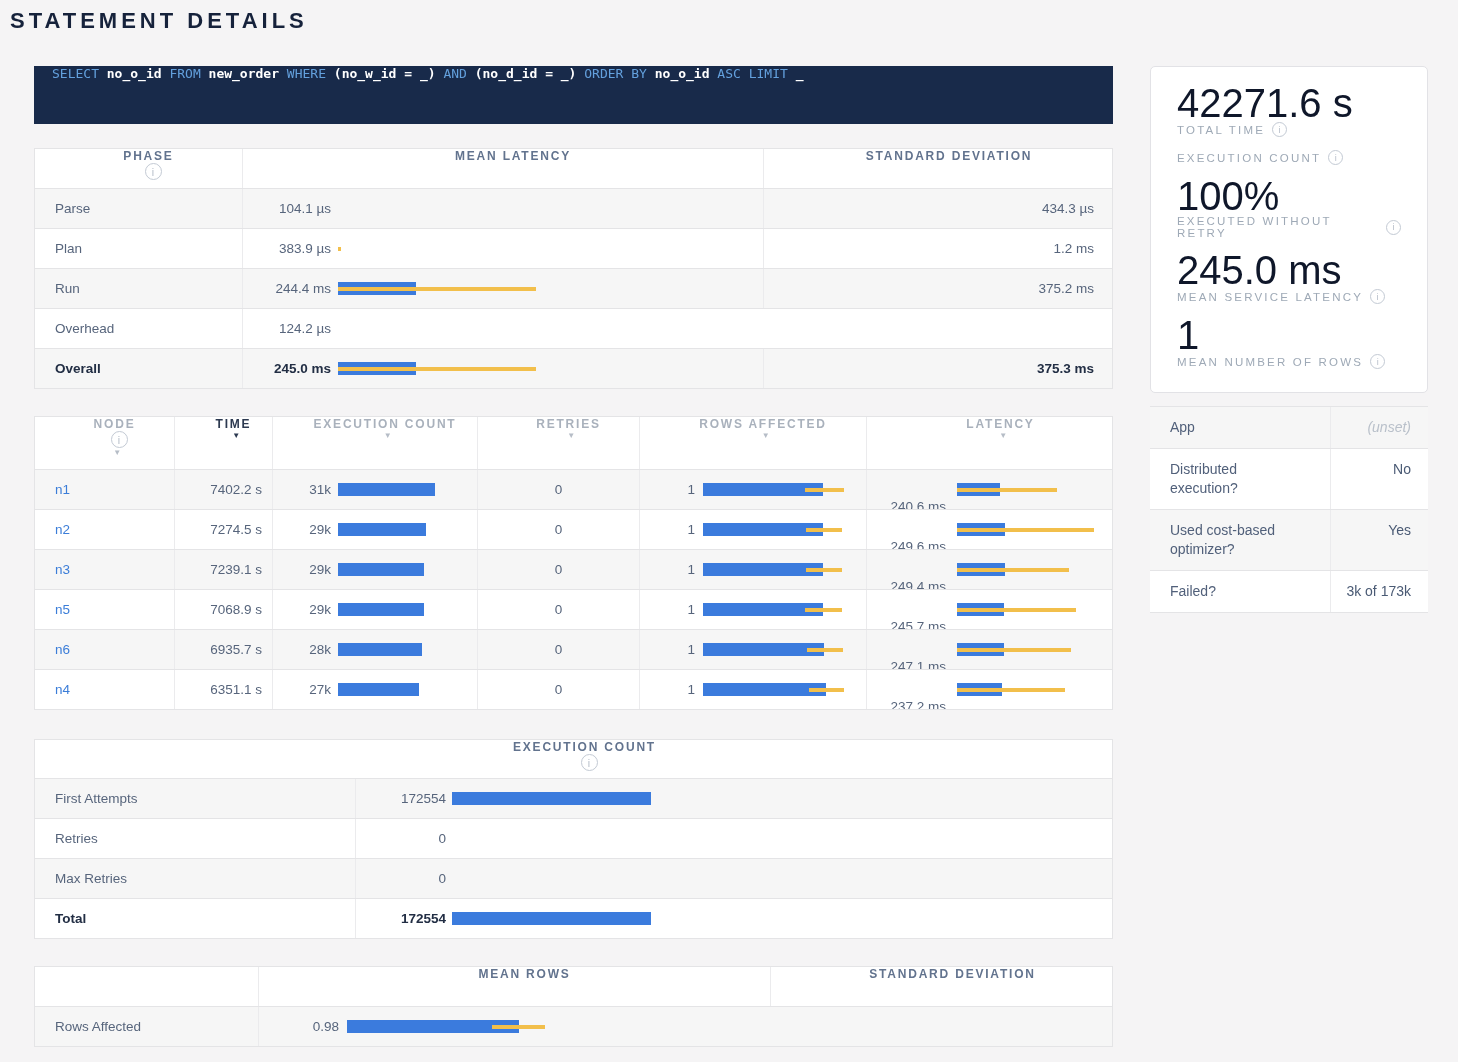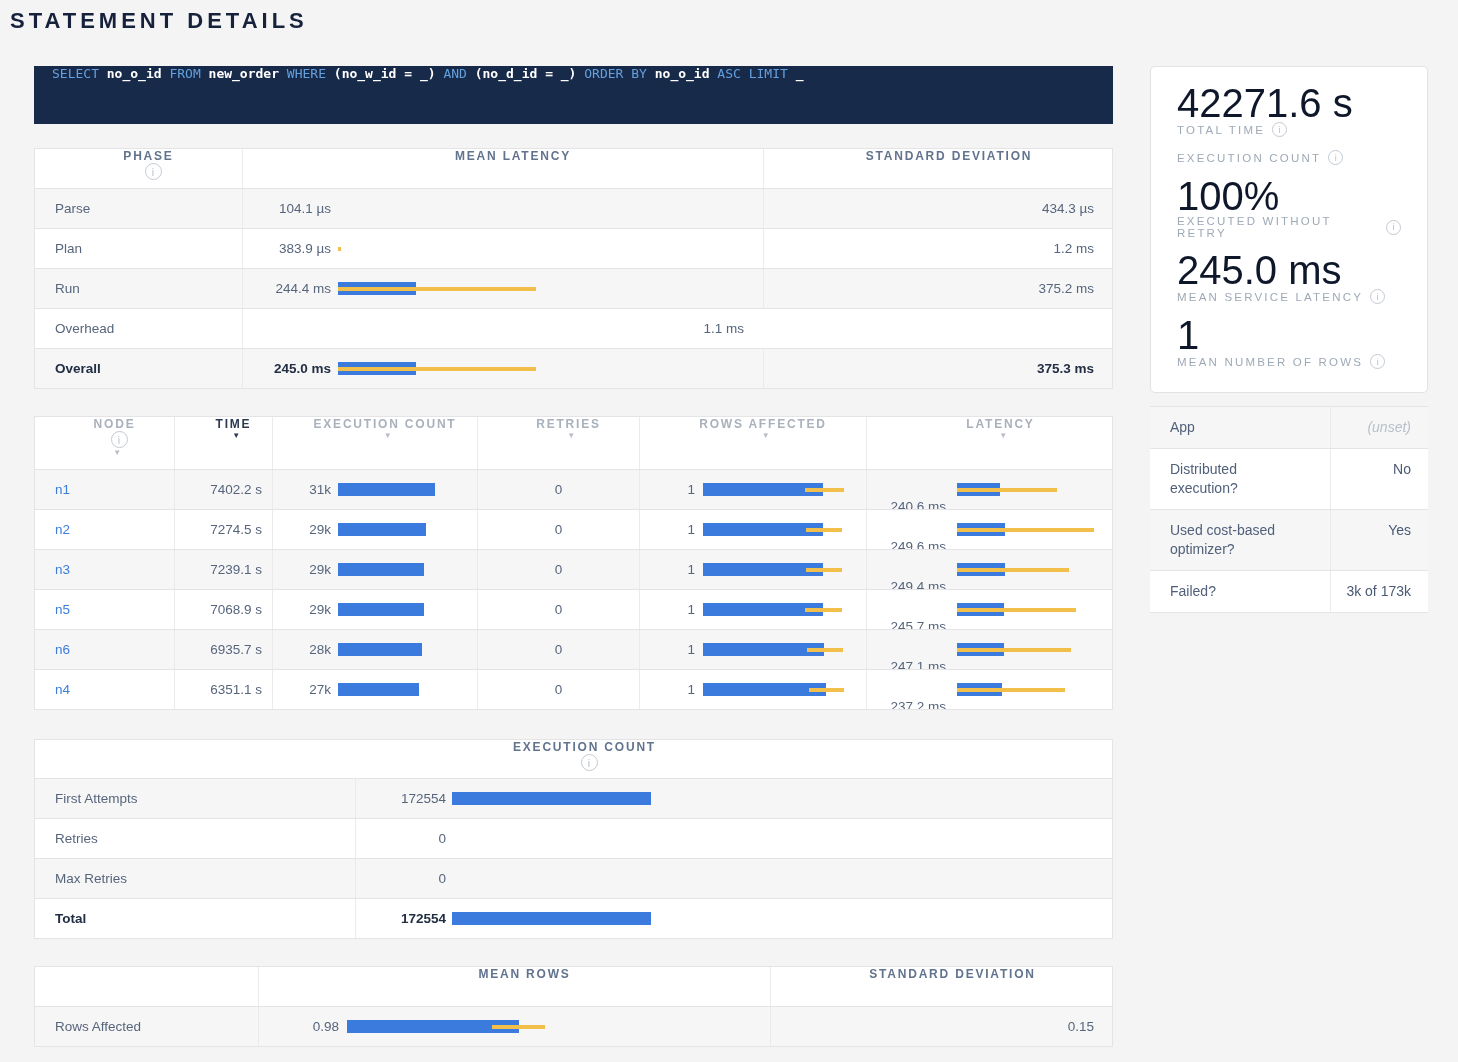--- a/index.html
+++ b/index.html
@@ -125,21 +125,24 @@
             <span class="bar-val v-phase-mean">244.4 ms</span>
             <span class="chart c-phase">
               <i class="bb" style="width: 78px;"></i>
               <i class="bd" style="left: 0px; width: 198px;"></i>
             </span>
           </div>
         <div class="cell right">375.2 ms</div>
       </div>
       <div class="trow phase-grid">
         <div class="cell pad-l">Overhead</div>
-        <div class="cell right">1.1 ms</div>
+        <div class="cell pad-l">
+            <span class="bar-val v-phase-mean">124.2 µs</span>
+            <span class="chart c-phase"></span>
+          </div>
       </div>
       <div class="trow phase-grid stripe bold-row">
         <div class="cell pad-l">Overall</div>
         <div class="cell pad-l">
             <span class="bar-val v-phase-mean">245.0 ms</span>
             <span class="chart c-phase">
               <i class="bb" style="width: 78px;"></i>
               <i class="bd" style="left: 0px; width: 198px;"></i>
             </span>
           </div>
@@ -393,21 +396,20 @@
       </div>
       <div class="trow rows-grid stripe">
         <div class="cell pad-l">Rows Affected</div>
         <div class="cell">
             <span class="bar-val v-rows">0.98</span>
             <span class="chart c-rows">
               <i class="bb" style="width: 172px;"></i>
               <i class="bd" style="left: 145px; width: 53px;"></i>
             </span>
           </div>
-        <div class="cell right">0.15</div>
       </div>
     </div>
 
   </div>
 
   <div class="side-col">
     <div class="card1">
       <div class="stat">
         <div class="num">42271.6 s</div>
         <div class="lab">

